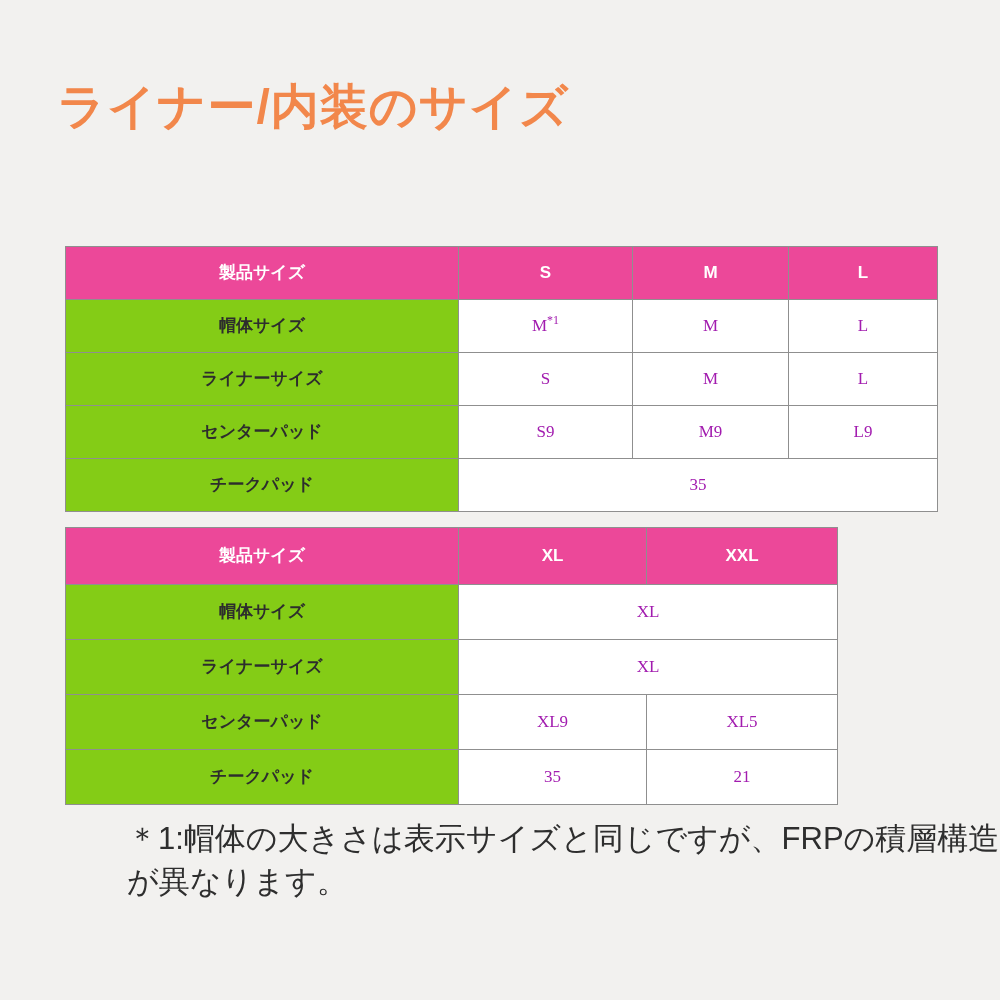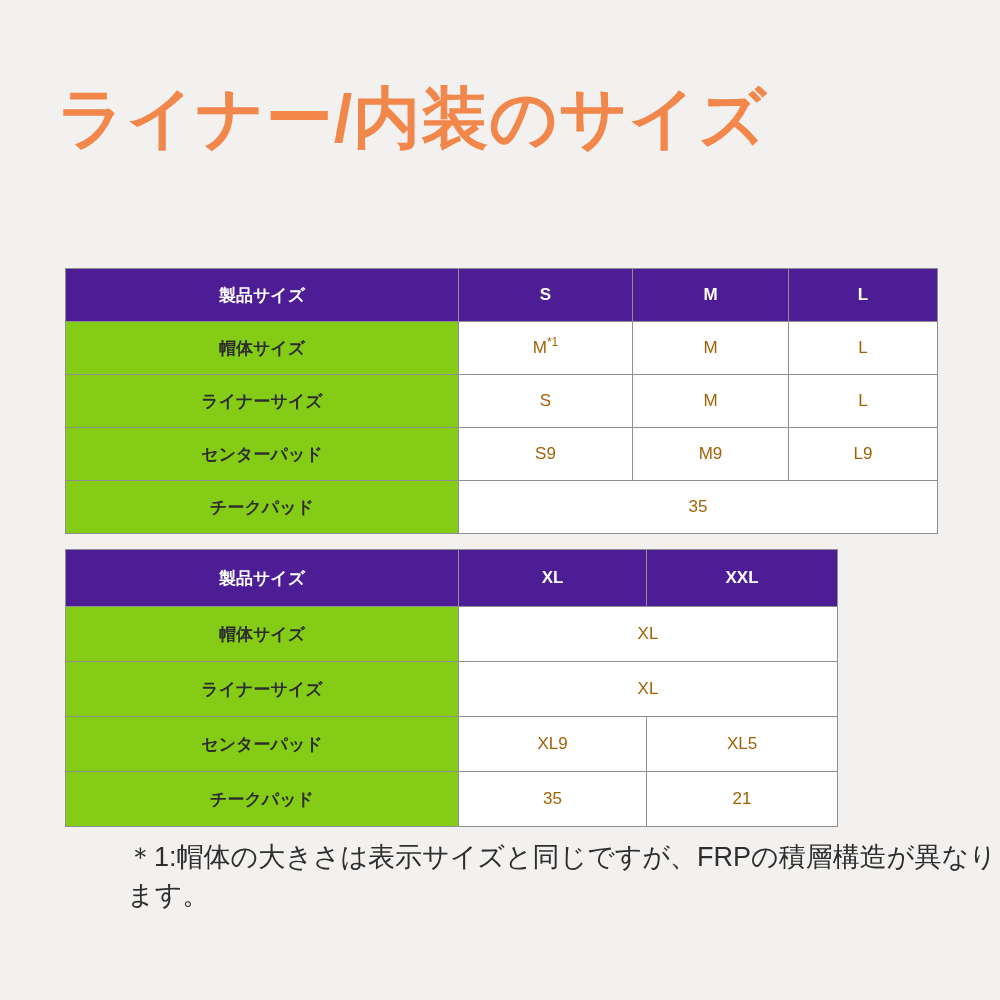--- a/index.html
+++ b/index.html
@@ -9,21 +9,21 @@
   body {
     width: 1000px;
     height: 1000px;
     background: #f2f1ef;
     font-family: "Liberation Sans", "DejaVu Sans", sans-serif;
     color: #33363d;
     overflow: hidden;
   }
   .page-title {
     margin: 78px 0 0 57px;
-    font-size: 67px;
+    font-size: 48px;
     line-height: 1.2;
     font-weight: bold;
     color: #f2874b;
     letter-spacing: 1px;
   }
   .content {
     margin-left: 65px;
   }
   table.size-table {
     border-collapse: collapse;
@@ -32,32 +32,33 @@
   }
   table.size-table th,
   table.size-table td {
     border: 1px solid #8f8f8f;
     text-align: center;
     vertical-align: middle;
     font-size: 17px;
     padding: 0;
   }
   table.size-table thead th {
-    background: #4c1d95;
+    background: #ec4899;
     color: #ffffff;
     font-weight: bold;
   }
   table.size-table td.rowlabel {
     background: #84cc16;
     font-weight: bold;
     color: #2d2d2d;
   }
   table.size-table td.val {
     background: #ffffff;
-    color: #a16207;
+    color: #a21caf;
+    font-family: Liberation Serif, serif;
   }
   .t1 { width: 872px; margin-top: 110px; }
   .t1 tr { height: 53px; }
   .t1 col.c-label { width: 393px; }
   .t1 col.c-s { width: 174px; }
   .t1 col.c-m { width: 156px; }
   .t1 col.c-l { width: 149px; }
 
   .t2 { width: 772px; margin-top: 15px; }
   .t2 thead tr { height: 57px; }
@@ -66,21 +67,21 @@
   .t2 col.c-xl { width: 188px; }
   .t2 col.c-xxl { width: 191px; }
 
   sup.fn-marker {
     font-size: 12px;
     vertical-align: super;
     line-height: 0;
   }
   .footnote {
     margin: 12px 0 0 62px;
-    font-size: 27px;
+    font-size: 31px;
     line-height: 1.4;
     color: #2e2e2e;
   }
 </style>
 </head>
 <body>
 
 <h1 class="page-title">ライナー/内装のサイズ</h1>
 
 <div class="content">

